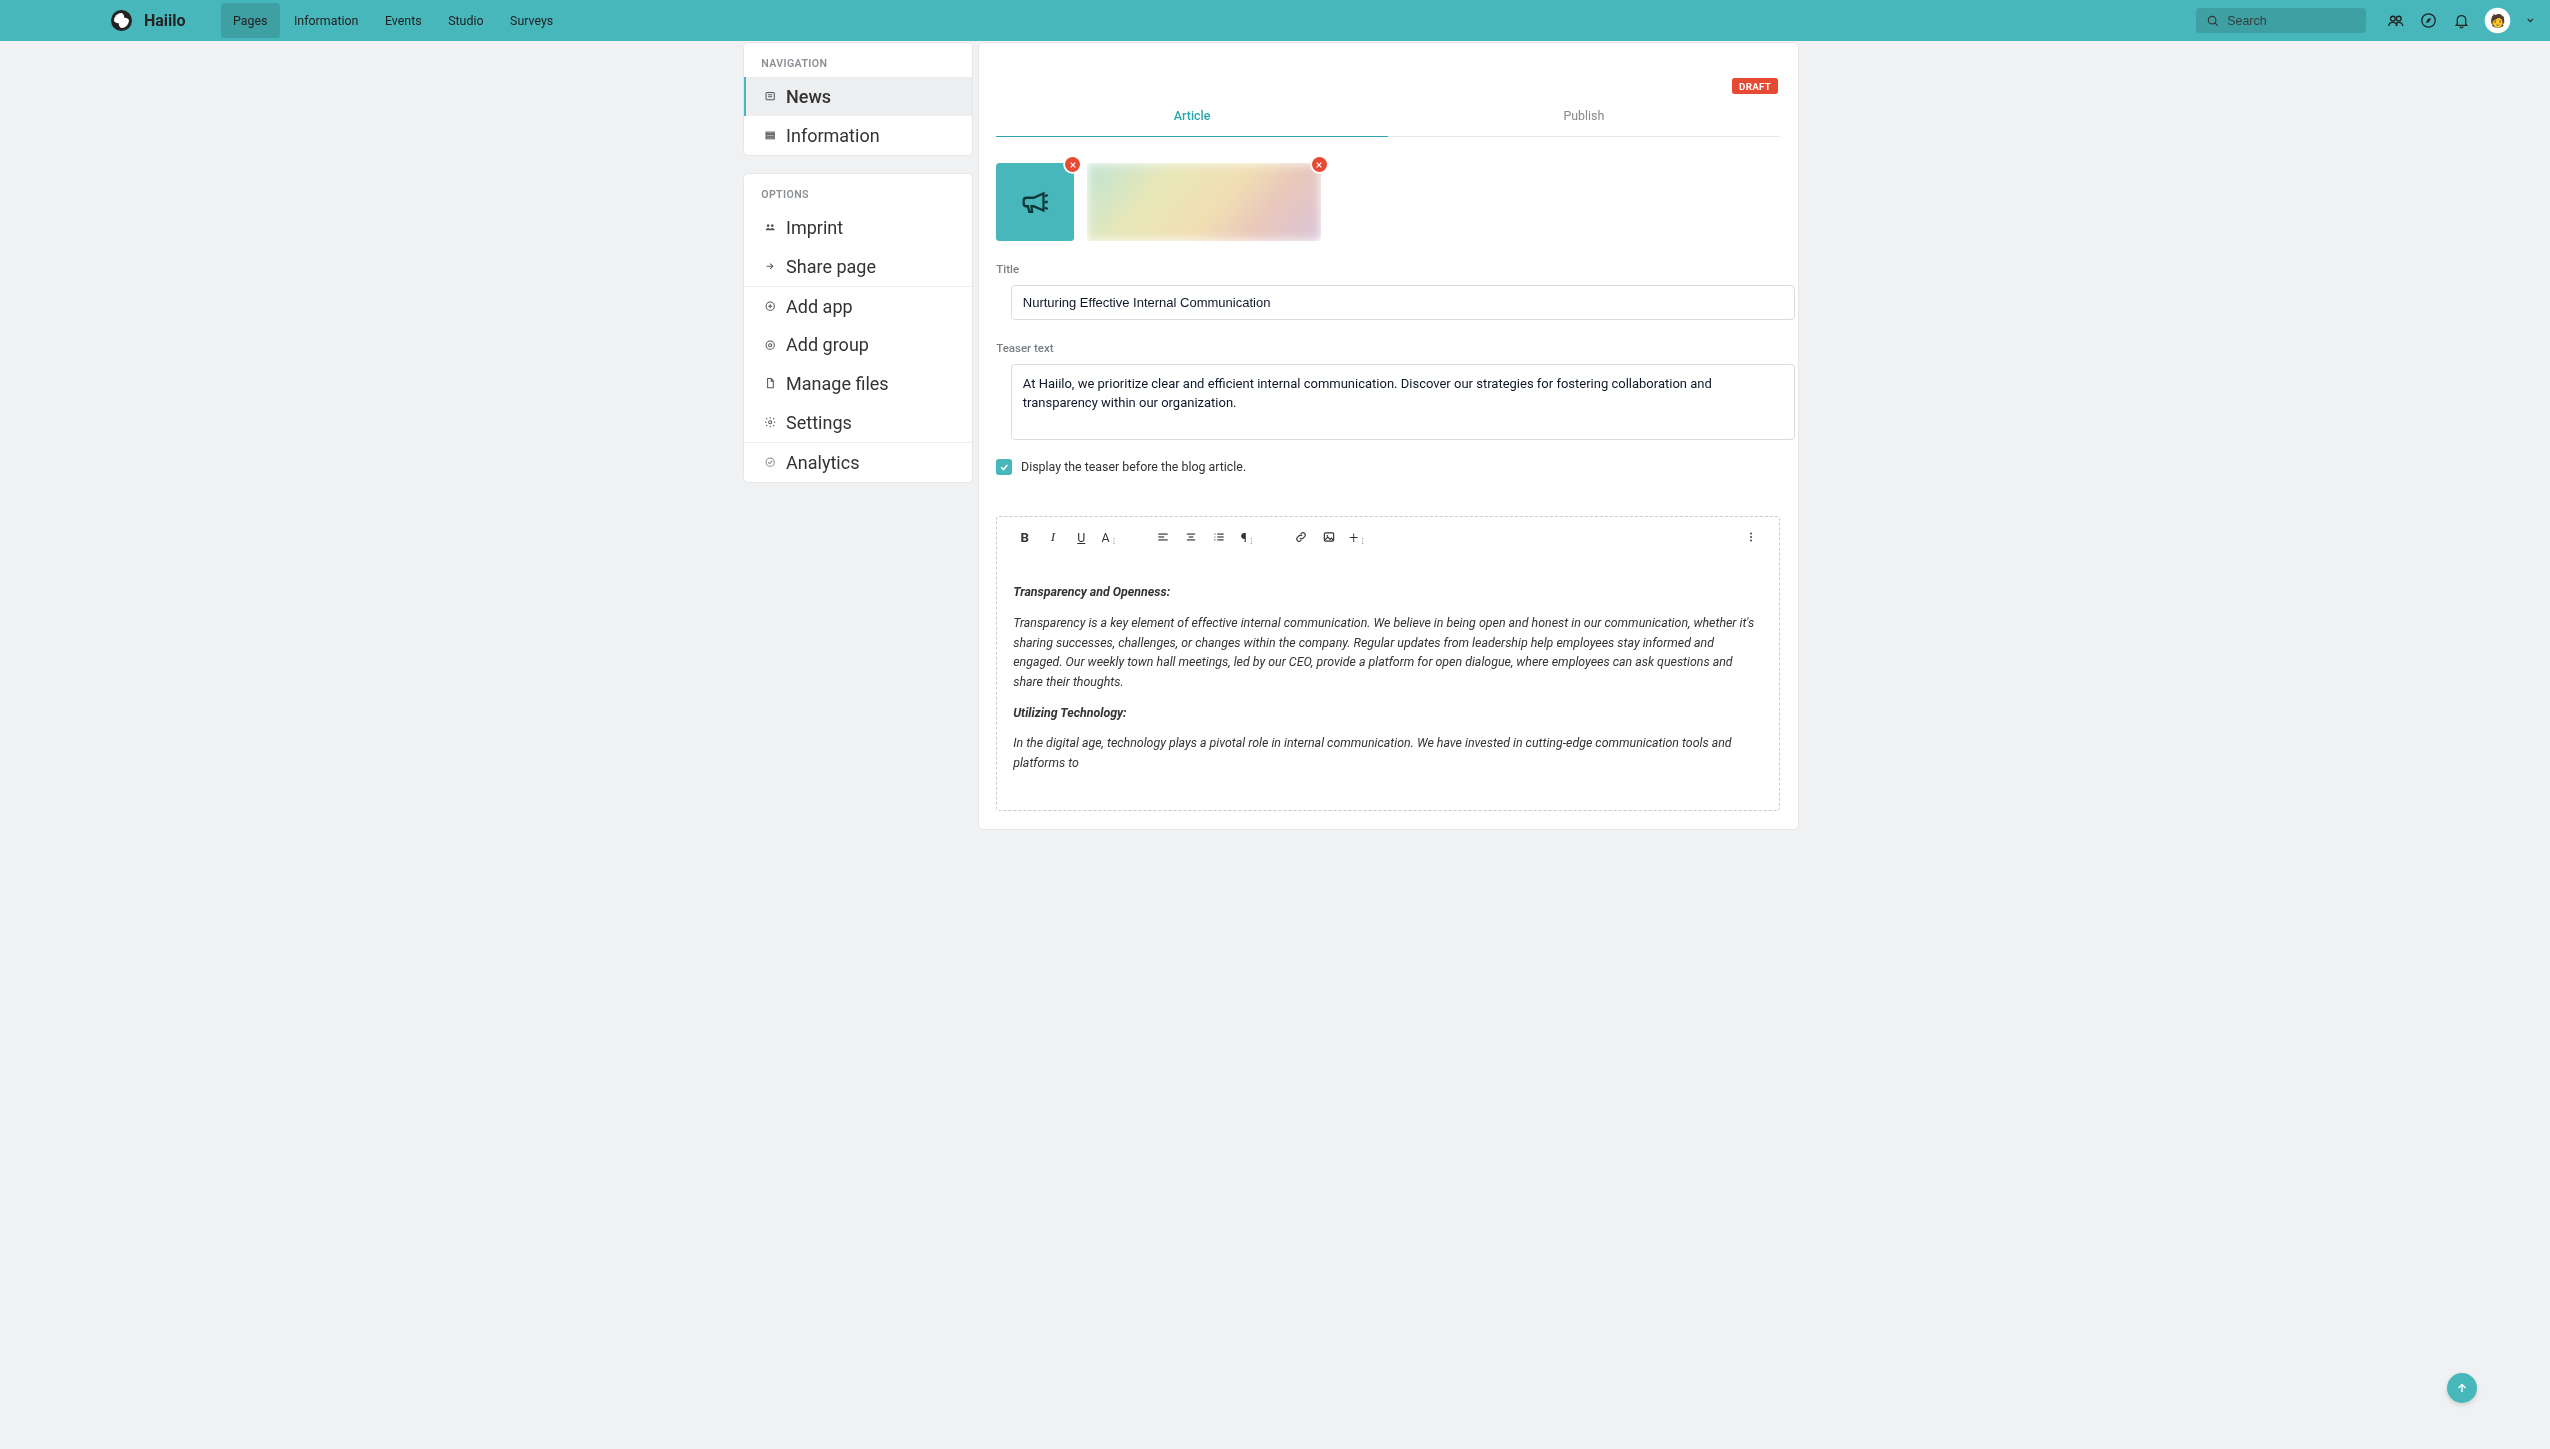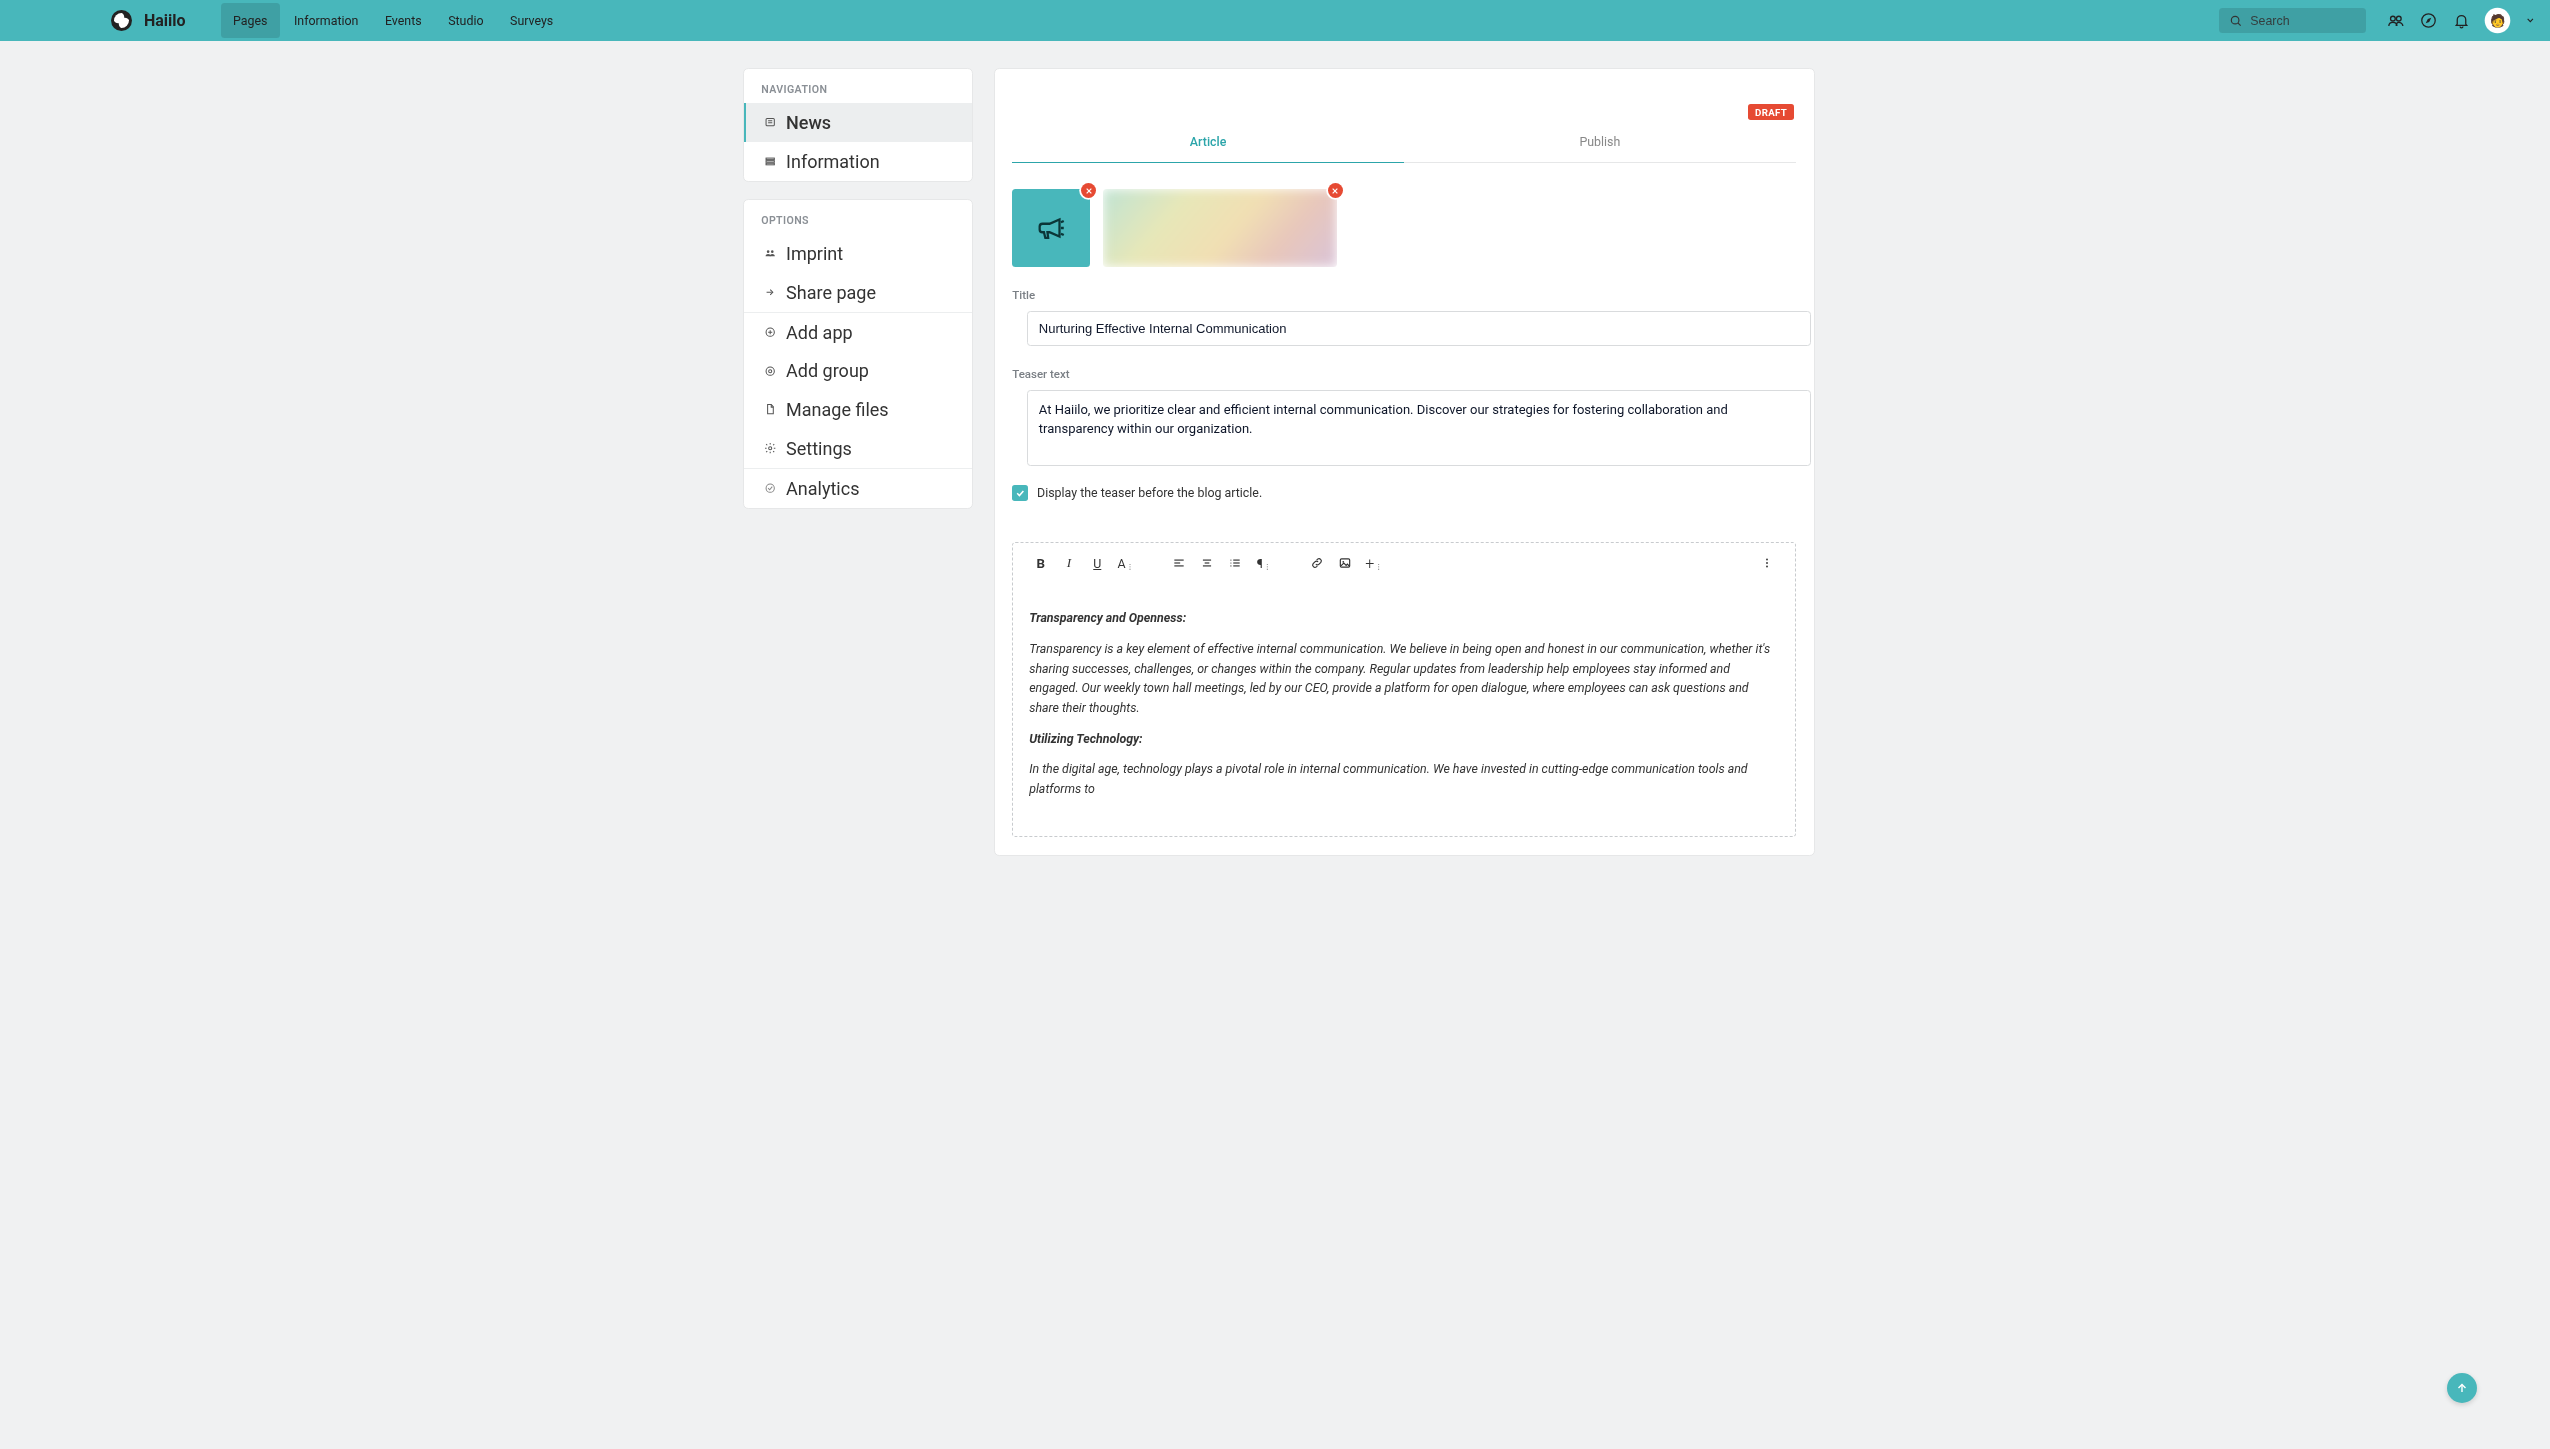--- a/index.html
+++ b/index.html
@@ -31,37 +31,37 @@
 .brand { font-weight:700; color:#222; font-size:16px; }
 .topnav-tabs { display:flex; gap:1.8px; margin-left:35px; }
 .topnav-tab {
   padding: 9.7px 12.4px; font-size:12.4px; color:#222; cursor:pointer; border-radius:3.5px;
 }
 .topnav-tab.active { background: rgba(0,0,0,0.12); }
 .topnav-spacer { flex:1; }
 .search-box {
   display:flex; align-items:center; gap:7px;
   background: rgba(0,0,0,0.12);
-  border-radius:3.5px; padding:5.3px 10.6px; width:147px; color:#333;
+  border-radius:3.5px; padding:5.3px 10.6px; width:170px; color:#333;
 }
 .search-box input {
   border:none; background:transparent; outline:none; flex:1; font-size:12.4px; color:#333;
 }
 .search-box input::placeholder { color:#333; opacity:0.9; }
 .topnav-icons { display:flex; align-items:center; gap:16px; margin-left:21px; }
 .topnav-icons .icon-btn { cursor:pointer; color:#222; display:flex; align-items:center; }
 .avatar {
   width:23px; height:23px; border-radius:50%; background:#fff;
   display:flex; align-items:center; justify-content:center; font-size:12.4px;
   box-shadow: 0 0 0 1.3px #fff;
 }
 .chevron-down { display:flex; align-items:center; }
 
 
-.layout { display:flex; align-items:flex-start; gap:21px; padding:27px 0 35px; max-width:1289px; margin:0 auto; }
+.layout { display:flex; align-items:flex-start; gap:5px; padding:1px 0 35px; max-width:1289px; margin:0 auto; }
 .leftcol { width:230px; margin-left:112px; }
 .card {
   background:#fff; border-radius:5.3px; border:0.9px solid #e6e7e8; margin-bottom:17.7px; overflow:hidden;
 }
 .card-section-title {
   font-size:10.6px; letter-spacing:0.4px; color:#8a8f95; padding:14px 17.7px 7px; font-weight:600;
 }
 .nav-item {
   display:flex; align-items:center; gap:8.9px; padding:8.9px 17.7px; font-size:18px; color:#333; cursor:pointer;
   border-left:2.7px solid transparent;

